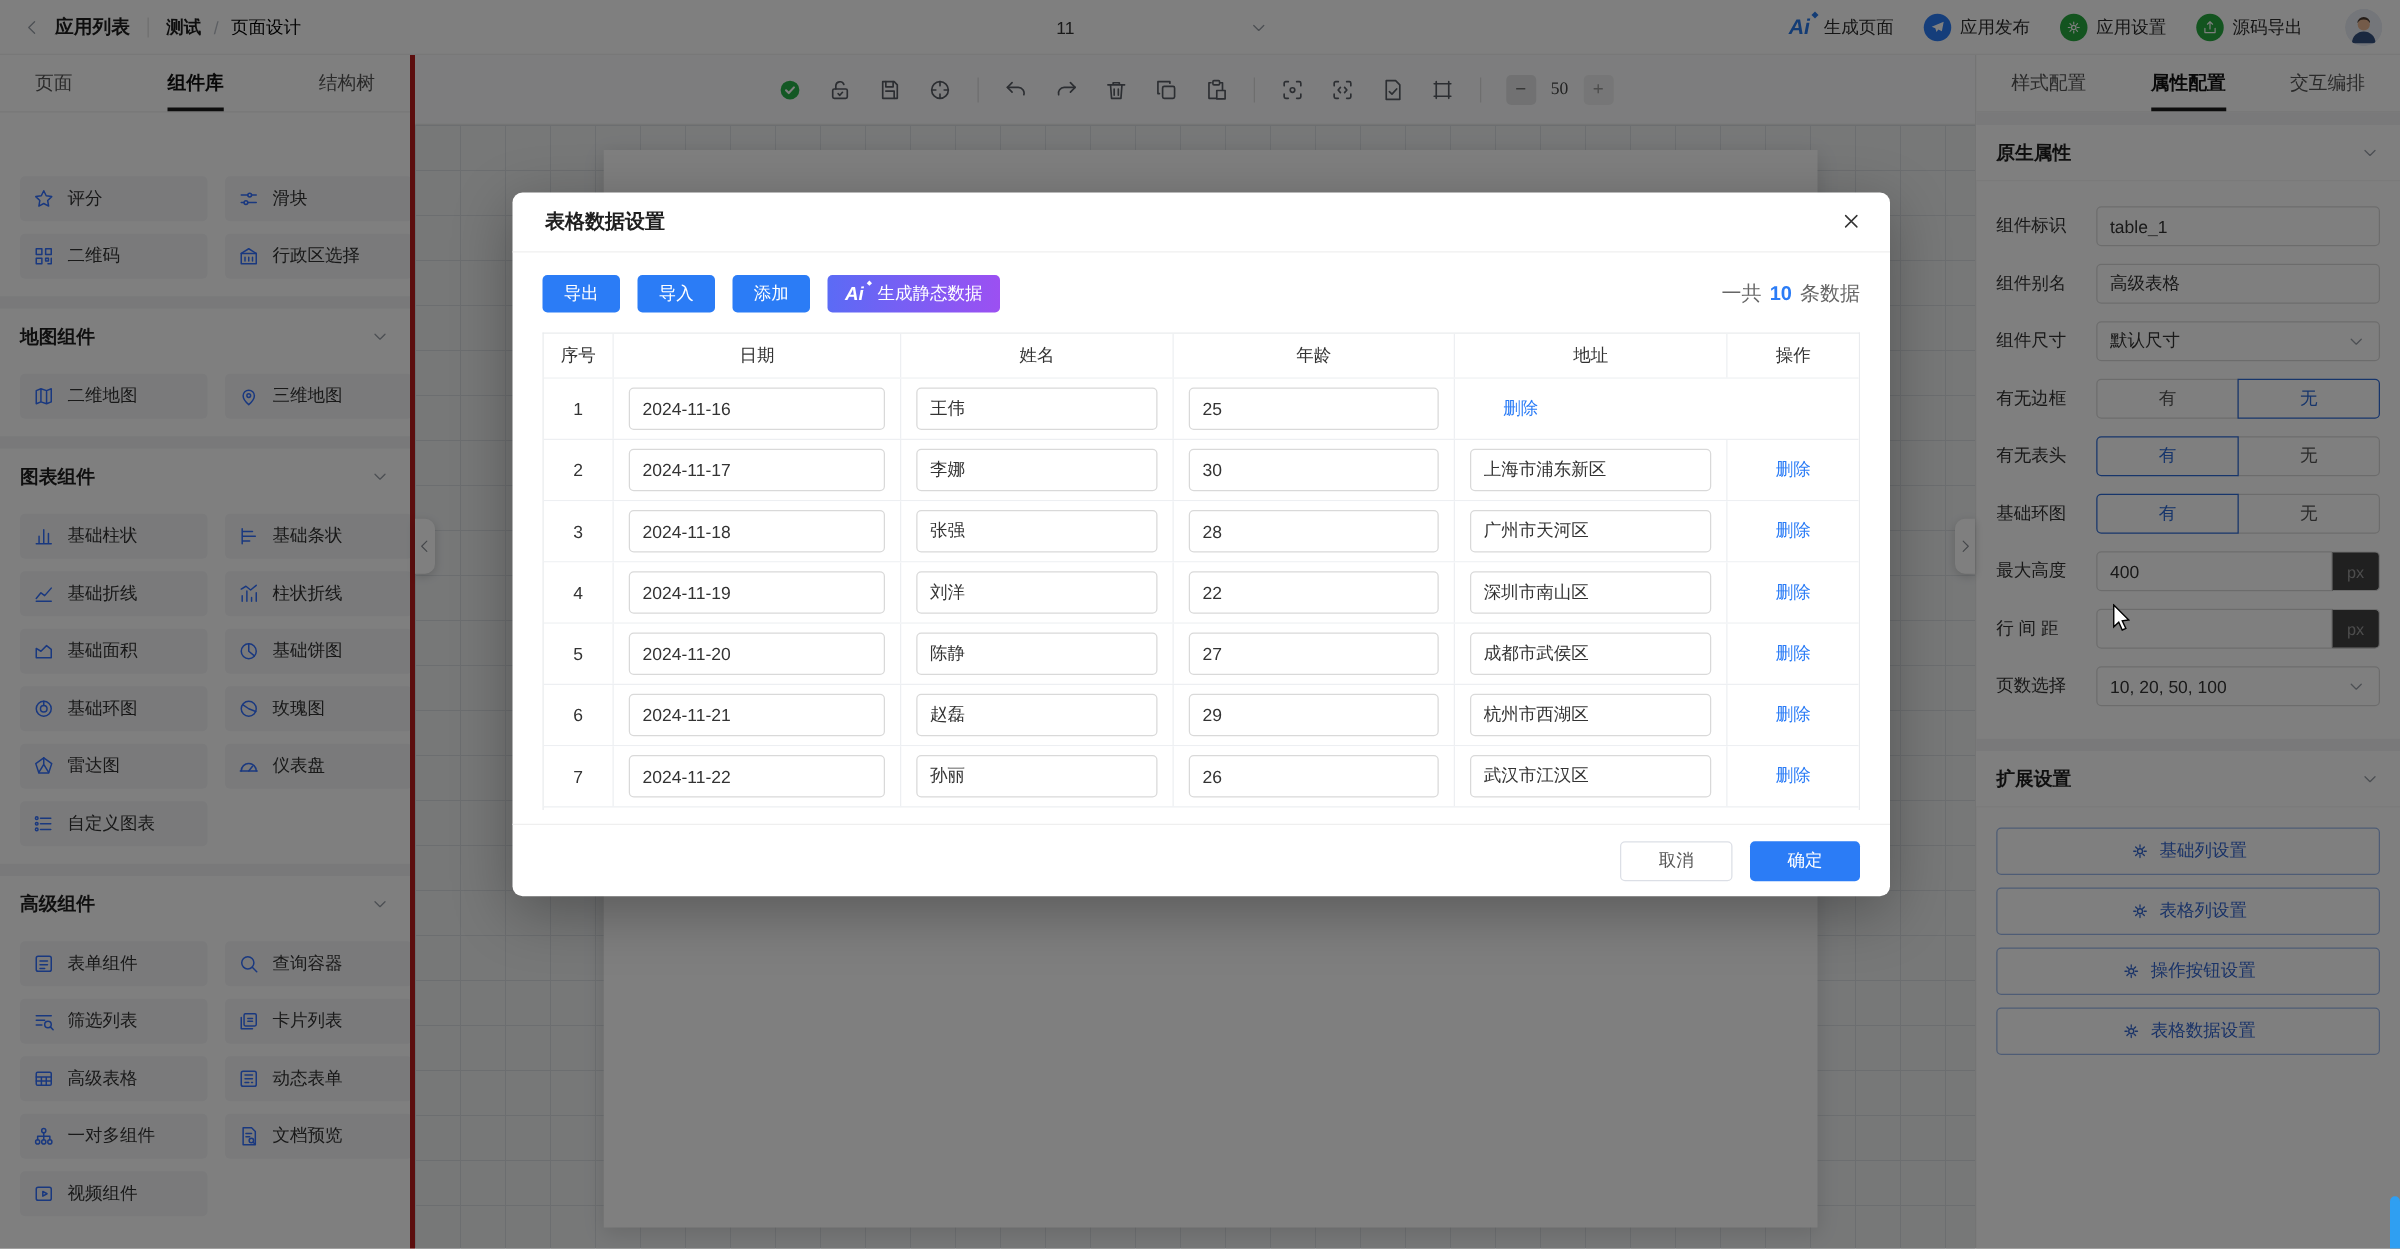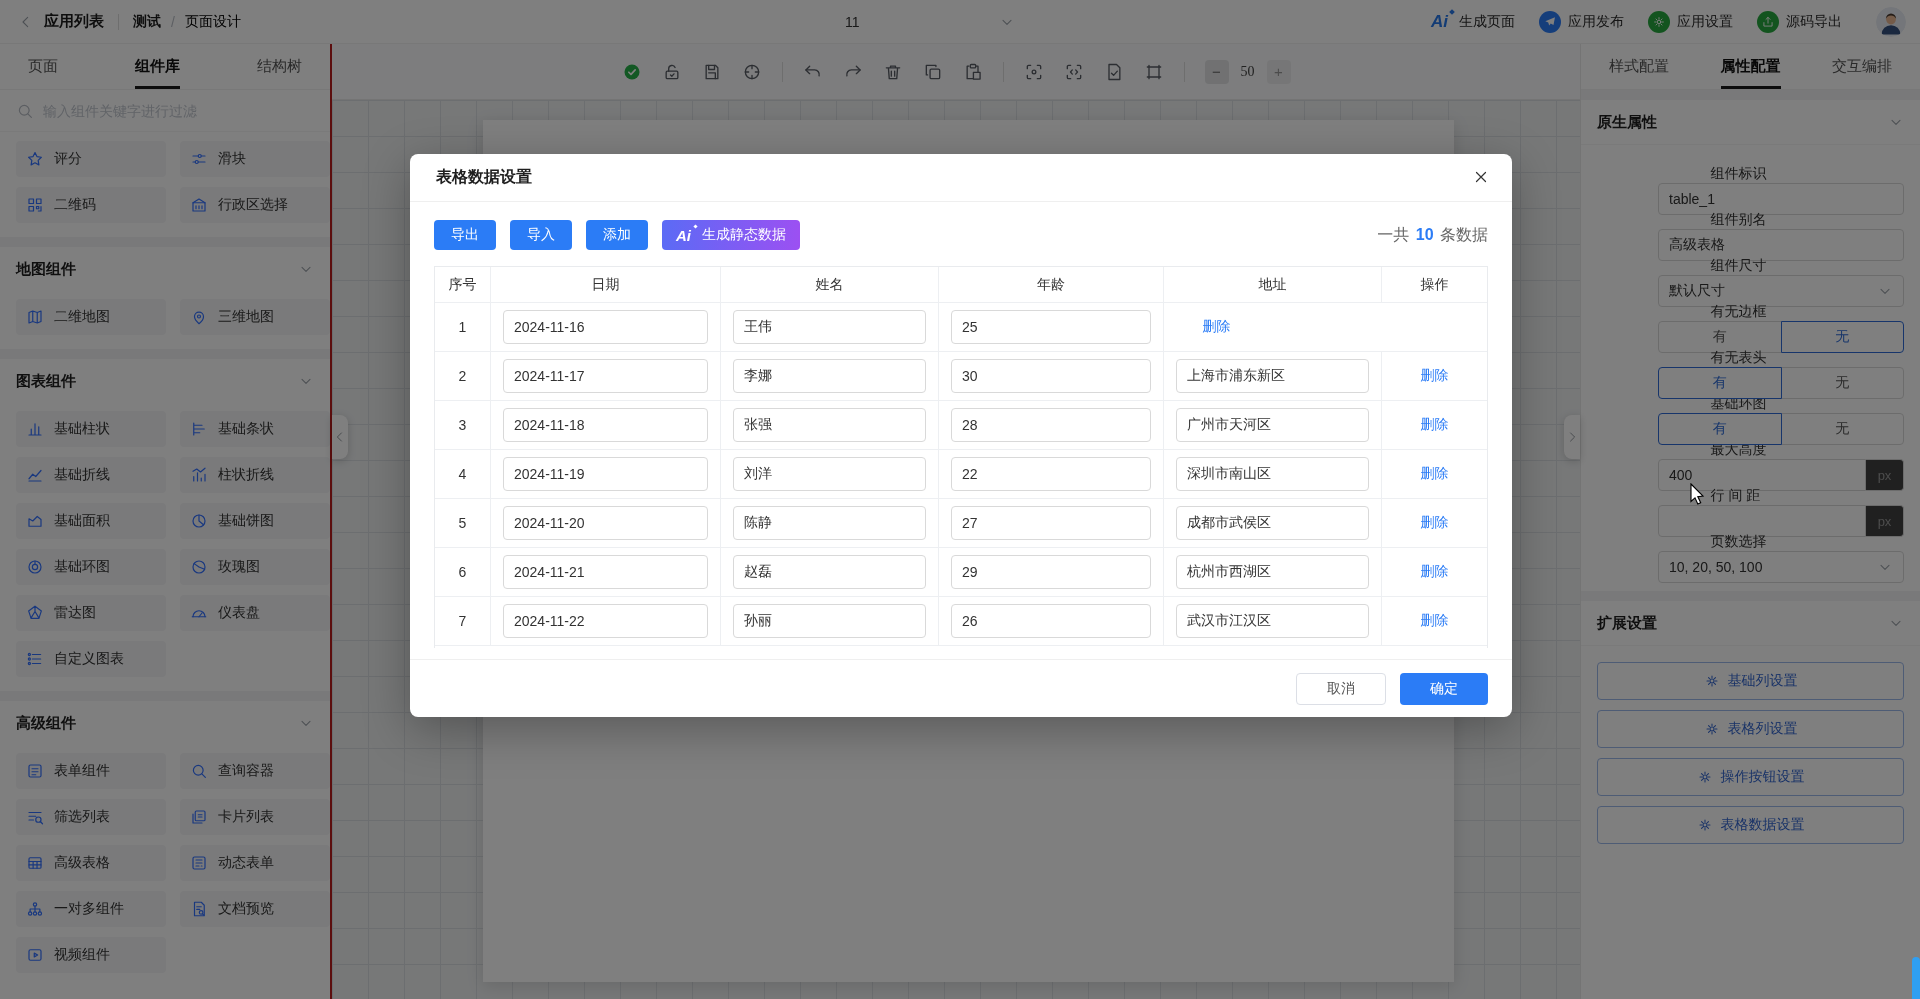--- a/index.html
+++ b/index.html
@@ -20,21 +20,21 @@
   .tb-page{color:#000000;font-family:Liberation Mono, monospace;}
   .tb-center{position:absolute;left:845px;top:0;height:44px;width:170px;display:flex;align-items:center;justify-content:space-between;font-size:14px;color:#333;cursor:pointer;}
   .tb-right{margin-left:auto;display:flex;align-items:center;gap:24px;padding-right:14px;}
   .tb-act{display:flex;align-items:center;gap:7px;font-size:14px;color:#2c2c2c;cursor:pointer;}
   .cicon{width:22px;height:22px;border-radius:50%;display:inline-flex;align-items:center;justify-content:center;color:#fff;padding:4px;}
   .ai-mark{font-style:italic;font-weight:800;color:#2778ea;font-size:17px;position:relative;padding-right:4px;}
   .ai-mark::after{content:"";position:absolute;top:-2px;right:-2px;width:4px;height:4px;background:#2778ea;transform:rotate(45deg);}
   .avatar{width:30px;height:30px;border-radius:50%;overflow:hidden;display:inline-flex;flex:none;}
 
   
-  .sidebar{position:absolute;top:44px;left:0;width:332px;bottom:0;background:#fff;z-index:1;border-right:2px solid #b91c1c;}
+  .sidebar{position:absolute;top:44px;left:0;width:332px;bottom:0;background:#fff;z-index:1;border-right:4px solid #b91c1c;}
   .side-tabs,.rp-tabs{height:46px;display:flex;align-items:stretch;justify-content:space-between;padding:0 28px;border-bottom:1px solid #f0f0f0;font-size:15px;color:#555;}
   .stab{display:flex;align-items:center;border-bottom:3px solid transparent;padding-top:3px;cursor:pointer;}
   .stab.on{border-color:#1a1a1a;color:#111;font-weight:700;}
   .side-search{height:42px;display:flex;align-items:center;gap:9px;padding:0 16px;border-bottom:1px solid #f5f5f5;color:#b7bcc4;}
   .search-input{border:none;outline:none;flex:1;font-size:14px;color:#333;background:transparent;}
   .search-input::placeholder{color:#c2c7cf;}
   .side-scroll{position:absolute;top:89px;bottom:0;left:0;right:0;overflow:hidden;}
   .band{height:10px;background:#f2f3f5;}
   .group-header{height:44px;display:flex;align-items:center;justify-content:space-between;padding:0 16px;font-weight:700;font-size:15px;color:#1f1f1f;background:#fff;cursor:pointer;}
   .group-grid{display:grid;grid-template-columns:150px 150px;gap:10px 14px;padding:8px 16px 14px;background:#fff;}
@@ -54,21 +54,21 @@
     background-image:linear-gradient(#d9dde1 1px,transparent 1px),linear-gradient(90deg,#d9dde1 1px,transparent 1px);
     background-size:36px 36px;}
   .artboard{position:absolute;left:151px;top:20px;width:971px;height:862px;background:#fff;box-shadow:0 4px 16px rgba(0,0,0,.13);}
   .panel-handle{position:absolute;top:415px;width:16px;height:44px;background:#fff;box-shadow:0 2px 8px rgba(0,0,0,.18);display:flex;align-items:center;justify-content:center;color:#8a8f96;z-index:2;cursor:pointer;}
   .panel-handle.left{left:332px;border-radius:0 8px 8px 0;}
   .panel-handle.right{right:340px;border-radius:8px 0 0 8px;}
 
   
   .rightpanel{position:absolute;top:44px;right:0;width:340px;bottom:0;background:#fff;border-left:1px solid #e8e8e8;z-index:1;}
   .rp-fields{padding:20px 16px 12px;border-top:1px solid #f5f5f5;}
-  .field-row{display:flex;align-items:center;height:32px;margin-bottom:14px;flex-direction:column;}
+  .field-row{display:flex;align-items:center;height:32px;margin-bottom:14px;}
   .field-label{width:80px;font-size:14px;color:#333;flex:none;}
   .field-control{margin-left:auto;width:246px;}
   .ctl-input{width:100%;height:32px;border:1px solid #d9d9d9;border-radius:4px;padding:0 10px;font-size:14px;color:#333;outline:none;background:#fff;}
   .ctl-select{width:100%;height:32px;border:1px solid #d9d9d9;border-radius:4px;padding:0 10px;font-size:14px;color:#333;display:flex;align-items:center;justify-content:space-between;cursor:pointer;background:#fff;}
   .ctl-toggle{display:flex;width:100%;}
   .tg{flex:1;height:32px;border:1px solid #d9d9d9;display:flex;align-items:center;justify-content:center;font-size:14px;color:#555;background:#fff;cursor:pointer;}
   .tg:first-child{border-radius:4px 0 0 4px;}
   .tg:last-child{border-radius:0 4px 4px 0;margin-left:-1px;}
   .tg.sel{border-color:#2e6bd6;color:#2e6bd6;position:relative;z-index:1;}
   .ctl-suffix{display:flex;width:100%;}
@@ -173,29 +173,20 @@
         </svg>
       </span>
   </header>
 
   <aside class="sidebar">
     <div class="side-tabs" id="side-tabs">
         <div class="stab">页面</div>
         <div class="stab on">组件库</div>
         <div class="stab">结构树</div>
       </div>
-    <div class="side-search">
-      <span class="ic18" id="search-ic">
-          <svg viewBox="0 0 24 24" fill="none" stroke="currentColor" stroke-width="1.6" stroke-linecap="round" stroke-linejoin="round">
-            <circle cx="11" cy="11" r="6.5"></circle>
-            <path d="M15.8 15.8L20.5 20.5"></path>
-          </svg>
-        </span>
-      <input class="search-input" placeholder="输入组件关键字进行过滤" style="">
-    </div>
     <div class="side-scroll" id="side-groups">
         <div class="group-grid">
           <div class="comp-card">
             <span class="ic18 blue">
               <svg viewBox="0 0 24 24" fill="none" stroke="currentColor" stroke-width="1.6" stroke-linecap="round" stroke-linejoin="round">
                 <path d="M12 3.5l2.6 5.3 5.9.9-4.3 4.2 1 5.9-5.2-2.7-5.2 2.7 1-5.9L3.5 9.7l5.9-.9z"></path>
               </svg>
             </span>
             <span>评分</span>
           </div>

